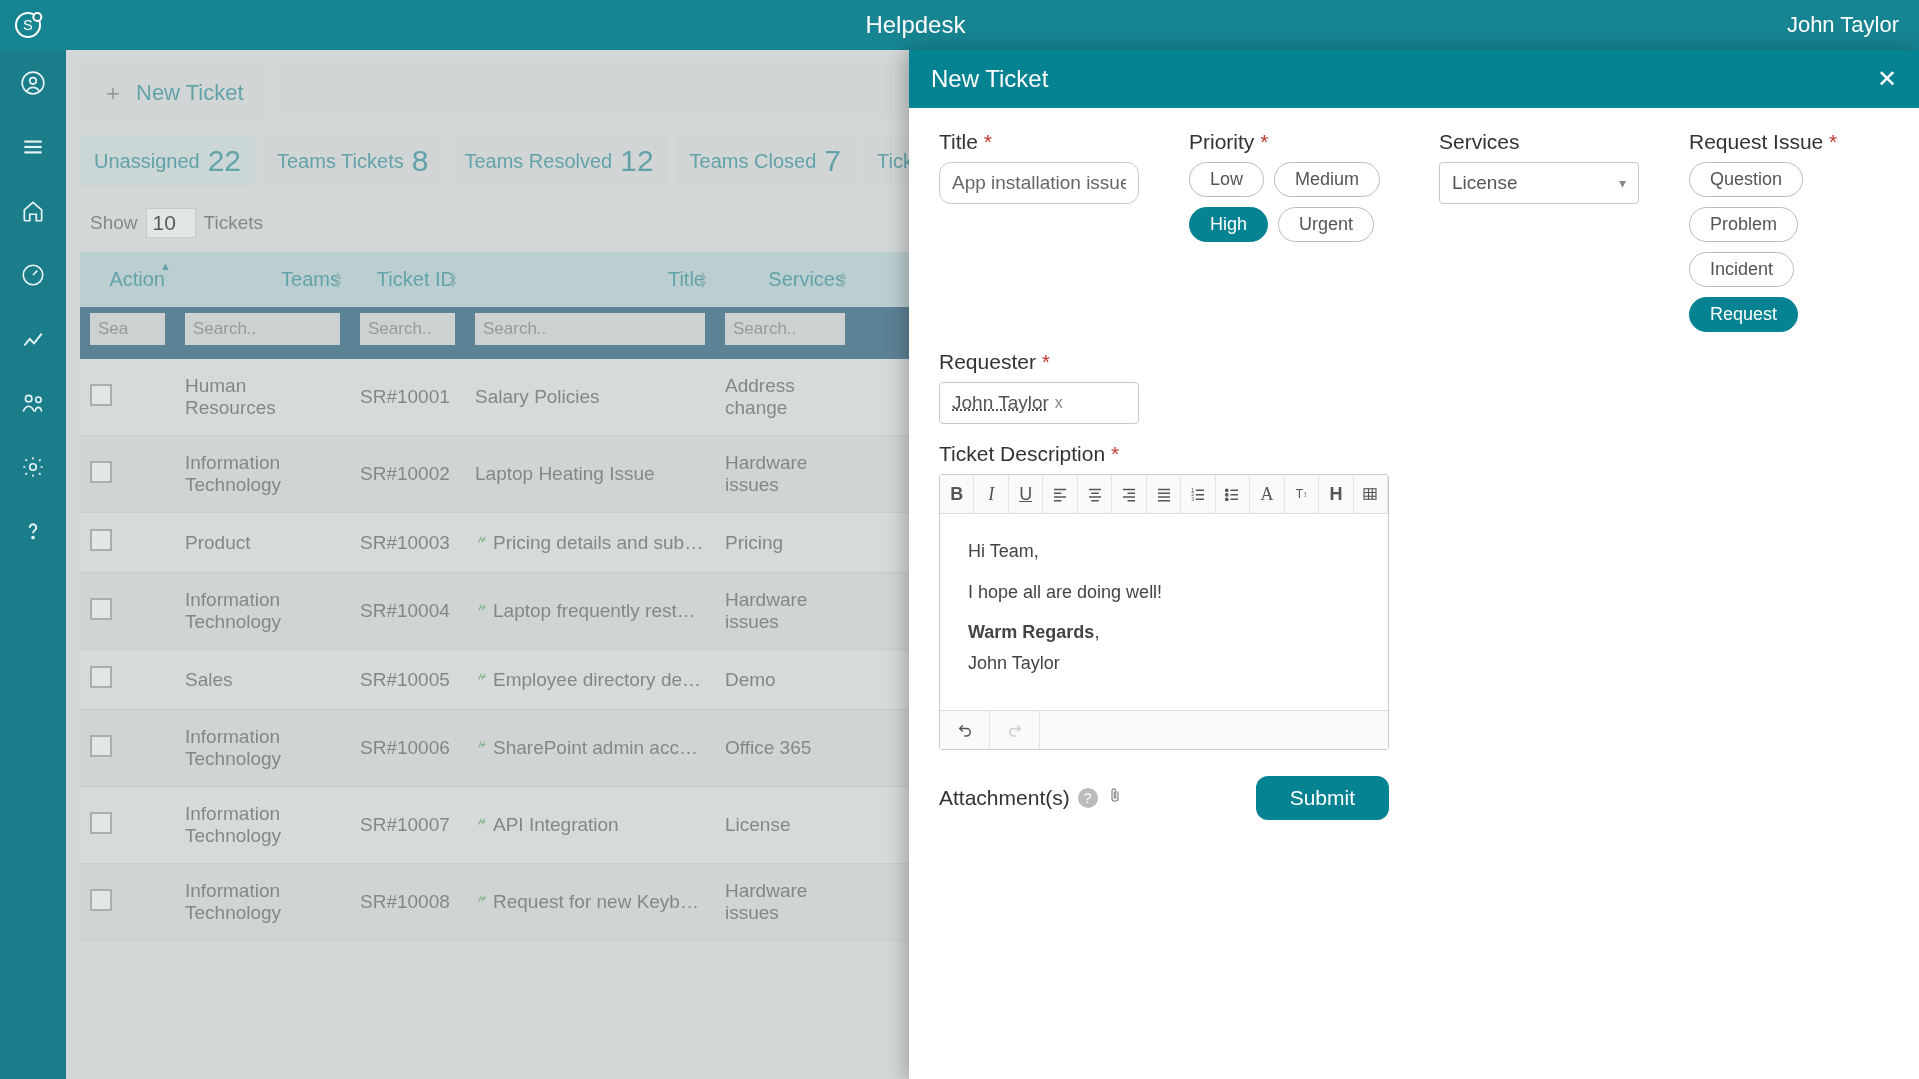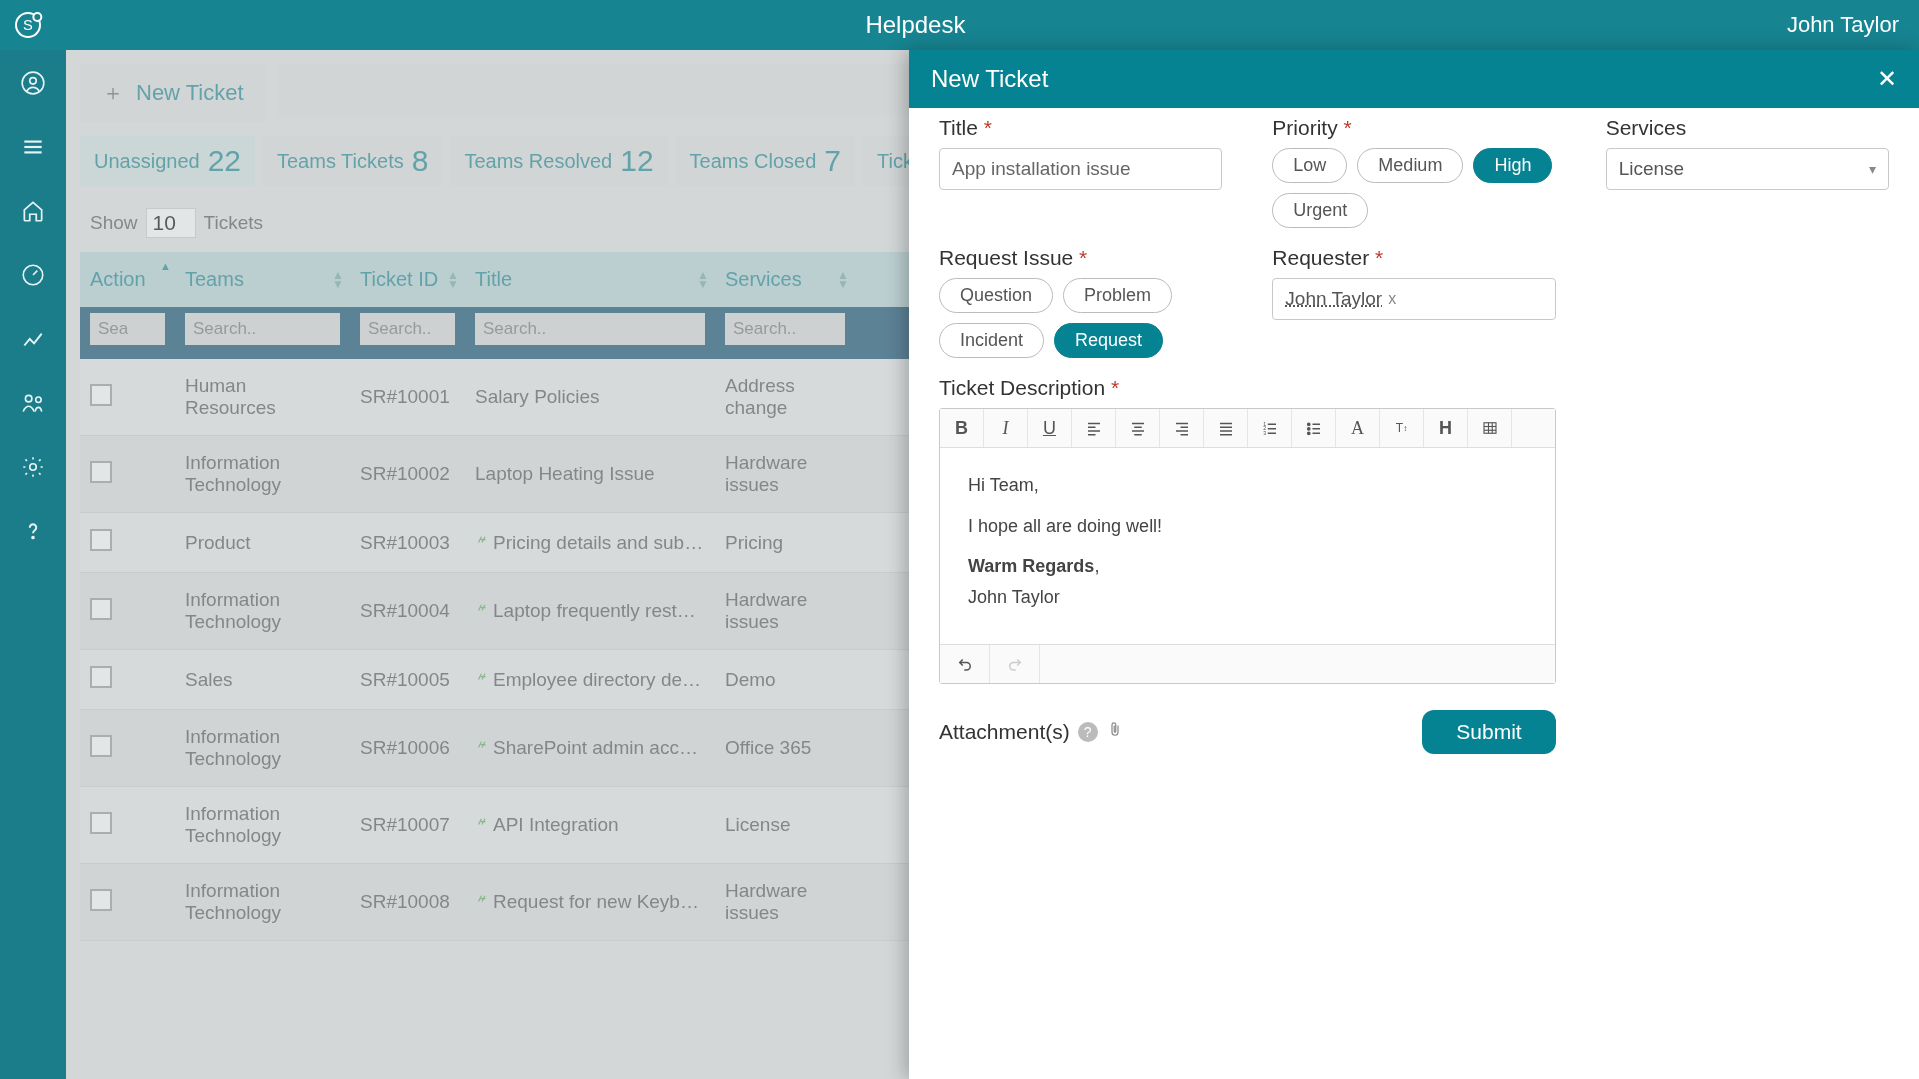--- a/index.html
+++ b/index.html
@@ -27,21 +27,21 @@
 .tabs { margin-top: 14px; display: flex; gap: 8px; }
 .tab { background: #e0e0e0; padding: 8px 14px; font-size: 20px; color: #178491; display: flex; align-items: center; gap: 8px; cursor: pointer; }
 .tab.active { background: #d5e2e3; }
 .tab .count { font-size: 30px; font-weight: 400; }
 
 .show-row { margin-top: 14px; padding: 8px 10px; display: flex; align-items: center; gap: 8px; font-size: 19px; color: #555; }
 .show-row input { width: 50px; height: 30px; border: 1px solid #ccc; padding: 2px 6px; font-size: 21px; background: #fff; }
 
 .table-wrap { margin-top: 6px; }
 table { width: 100%; border-collapse: collapse; table-layout: fixed; }
-thead th { background: #b8d3d7; color: #178491; font-size: 20px; font-weight: 400; text-align: left; padding: 16px 10px; position: relative; }
+thead th { background: #b8d3d7; color: #178491; font-size: 20px; font-weight: 400; text-align: right; padding: 16px 10px; position: relative; }
 thead th .sorter { position: absolute; right: 6px; top: 50%; transform: translateY(-50%); color: #7aa; font-size: 12px; line-height: 9px; }
 .search-row td { background: #0c4a6e; padding: 6px 10px 14px 10px; }
 .search-row input { width: 100%; height: 32px; background: #d9d9d9; border: none; padding: 4px 8px; font-size: 17px; color: #444; }
 tbody tr { border-bottom: 1px solid #d0d0d0; }
 tbody tr:nth-child(odd) { background: #e9e9e9; }
 tbody tr:nth-child(even) { background: #dedede; }
 tbody td { padding: 16px 10px; font-size: 19px; color: #525252; vertical-align: middle; }
 tbody td .chk { width: 22px; height: 22px; border: 2px solid #999; display: inline-block; background: #fff; }
 .leaf { display: inline-block; width: 14px; height: 14px; color: #5aa85a; margin-right: 4px; vertical-align: top; }
 .leaf svg { width: 14px; height: 14px; display: block; }
@@ -50,25 +50,25 @@
 .col-ticket { width: 115px; }
 .col-title { width: 250px; white-space: nowrap; overflow: hidden; text-overflow: ellipsis; }
 .col-services { width: 140px; }
 .col-extra { }
 .sort-ind { position: absolute; right: 4px; top: 8px; font-size: 11px; color: #178491; }
 
 
 .panel { position: absolute; right: 0; top: 50px; bottom: 0; width: 1010px; background: #fff; z-index: 20; box-shadow: -4px 0 18px rgba(0,0,0,0.25); display: flex; flex-direction: column; }
 .panel-header { height: 58px; background: #058393; color: #fff; display: flex; align-items: center; justify-content: space-between; padding: 0 22px; font-size: 24px; }
 .panel-header .close { cursor: pointer; font-size: 24px; }
-.panel-body { padding: 8px 30px; display: grid; grid-template-columns: 1fr 1fr 1fr; column-gap: 50px; row-gap: 18px; align-content: start; }
+.panel-body { padding: 22px 30px; display: grid; grid-template-columns: 1fr 1fr 1fr 1fr; column-gap: 50px; row-gap: 18px; align-content: start; }
 .panel-body .full { grid-column: 1 / 3; }
 .field-label { font-size: 21px; color: #333; margin-bottom: 8px; }
 .field-label .req { color: #c0392b; }
-.text-input { width: 100%; height: 42px; border: 1px solid #c9c9c9; border-radius: 4px; padding: 6px 12px; font-size: 19px; color: #666; }
+.text-input { width: 100%; height: 42px; border: 1px solid #c9c9c9; border-radius: 12px; padding: 6px 12px; font-size: 19px; color: #666; }
 .select-input { width: 100%; height: 42px; border: 1px solid #c9c9c9; border-radius: 4px; padding: 6px 12px; font-size: 19px; color: #555; background: #fff; display: flex; align-items: center; justify-content: space-between; cursor: pointer; }
 .select-input .chev { color: #888; font-size: 14px; }
 .pill-row { display: flex; gap: 10px; flex-wrap: wrap; }
 .pill { border: 1px solid #bbb; border-radius: 20px; padding: 6px 20px; font-size: 18px; color: #555; cursor: pointer; background: #fff; }
 .pill.active { background: #058393; color: #fff; border-color: #058393; }
 .requester-box { border: 1px solid #c9c9c9; border-radius: 4px; padding: 8px 12px; min-height: 42px; display: flex; align-items: center; gap: 6px; font-size: 19px; }
 .requester-box .name { color: #555; text-decoration: underline dotted; }
 .requester-box .x { color: #888; cursor: pointer; font-size: 16px; }
 
 .editor { border: 1px solid #c9c9c9; border-radius: 3px; }

